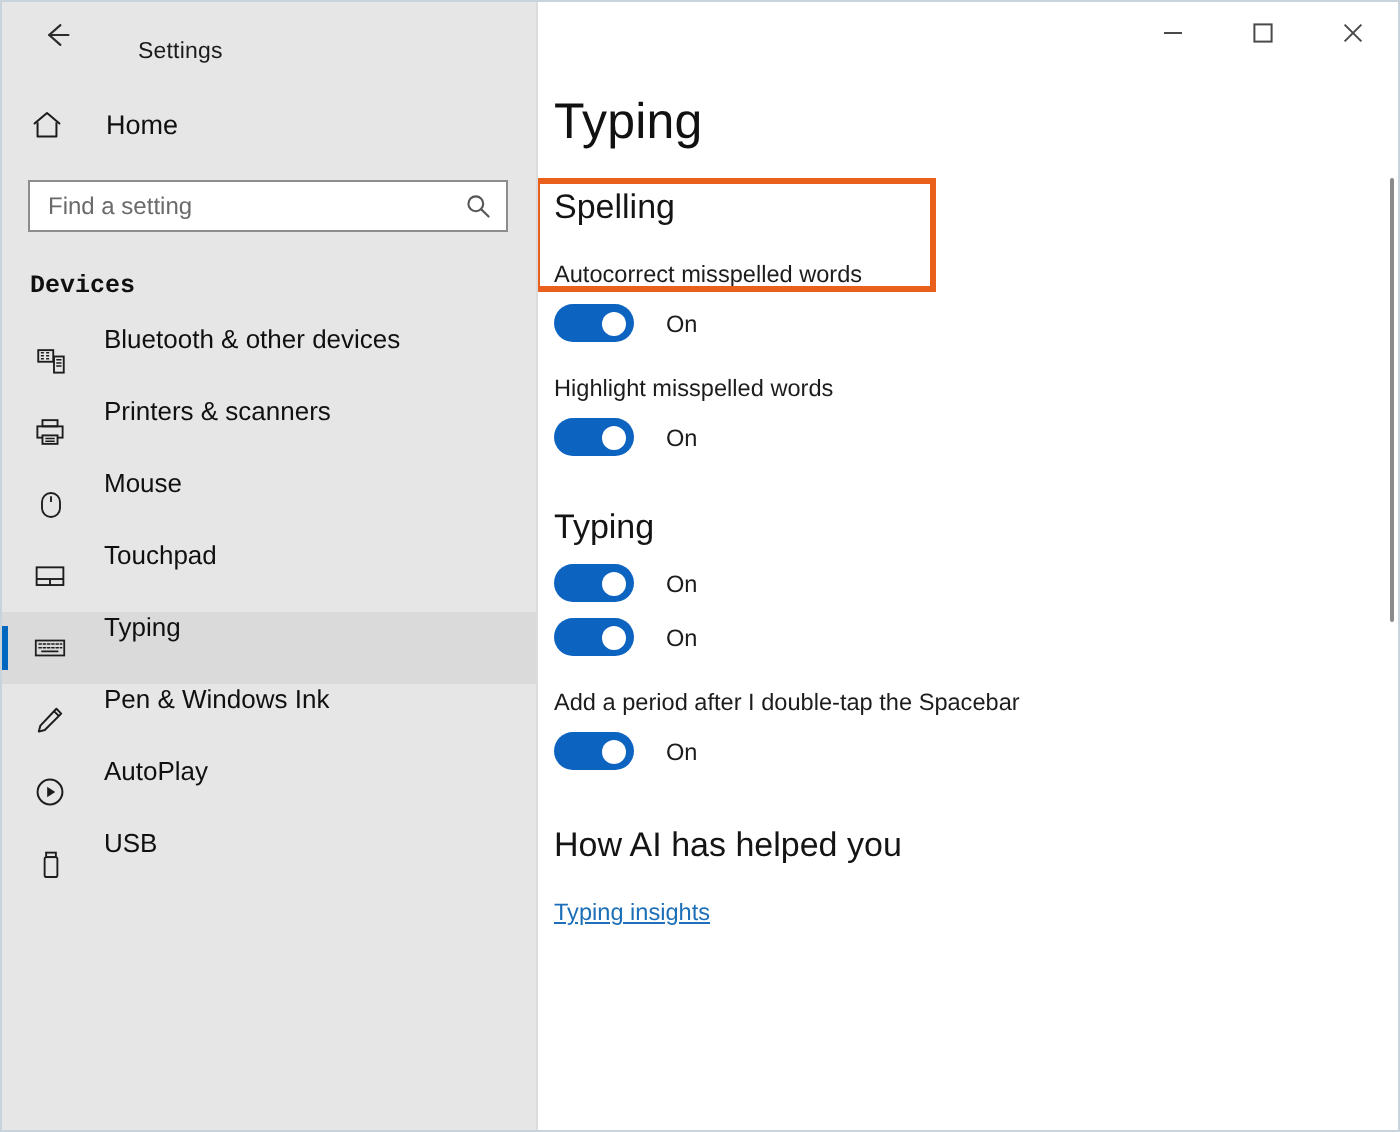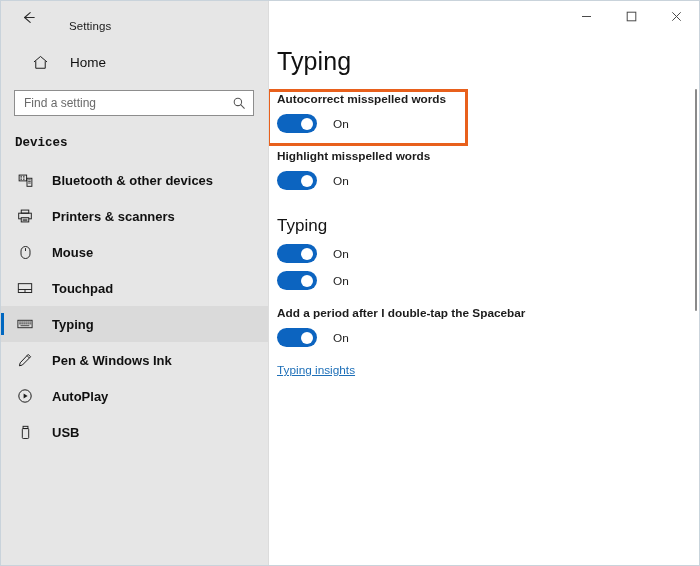--- a/index.html
+++ b/index.html
@@ -61,21 +61,20 @@
     margin-top: 17px;
   }
 
   .home-row {
     display: flex;
     align-items: center;
     height: 34px;
     margin-top: 12px;
     padding-left: 14px;
     box-sizing: border-box;
-    margin-left: 17px;
   }
   .home-icon {
     width: 22px;
     display: flex;
     align-items: center;
     justify-content: flex-start;
     color: #1b1b1b;
   }
   .home-label {
     font-size: 13.5px;
@@ -125,26 +124,24 @@
     margin-top: 20px;
     margin-bottom: 6px;
     font-family: Liberation Mono, monospace;
   }
 
   .nav-list { margin-top: 6px; }
 
   .nav-item {
     position: relative;
     display: flex;
-    align-items: center;
     height: 36px;
     padding-left: 14px;
     box-sizing: border-box;
     cursor: default;
-    font-weight: bold;
   }
   .nav-item .sel-bar {
     position: absolute;
     left: 0px;
     top: 7px;
     bottom: 7px;
     width: 3px;
     background: transparent;
   }
   .nav-item.selected { background: #dadada; }
@@ -205,21 +202,20 @@
     font-size: 17px;
     color: #141414;
     font-weight: normal;
     margin: 18px 0 0 0;
   }
 
   .setting-label {
     font-size: 11.8px;
     color: #1c1c1c;
     margin-top: 16px;
-    font-weight: bold;
   }
 
   .toggle-row {
     display: flex;
     align-items: center;
     margin-top: 8px;
   }
   .toggle {
     width: 40px;
     height: 19px;
@@ -435,20 +431,21 @@
         <svg width="11" height="11" viewBox="0 0 11 11" aria-hidden="true">
           <path d="M1.3 1.3 L9.7 9.7 M9.7 1.3 L1.3 9.7" stroke="#4a4a4a" stroke-width="1"></path>
         </svg>
       </div>
     </div>
 
     <div class="content">
 
       <h1 class="page-title">Typing</h1>
 
+      <h2 class="group-head">Spelling</h2>
 
       
       <div>
         <div class="setting-label">Autocorrect misspelled words</div>
         <div class="toggle-row">
           <div class="toggle">
             <span class="knob"></span>
           </div>
           <span class="toggle-state">On</span>
         </div>
@@ -488,20 +485,21 @@
       <div>
         <div class="setting-label">Add a period after I double-tap the Spacebar</div>
         <div class="toggle-row">
           <div class="toggle">
             <span class="knob"></span>
           </div>
           <span class="toggle-state">On</span>
         </div>
       </div>
 
+      <h2 class="group-head" style="margin-top:28px">How AI has helped you</h2>
 
       <a class="link" href="#">Typing insights</a>
 
     </div>
 
     <div class="highlight-box" style="left:-2px; top:88px; width:201px; height:57px;"></div>
 
     <div class="scrollbar-track">
       <div class="scrollbar-thumb"></div>
     </div>

